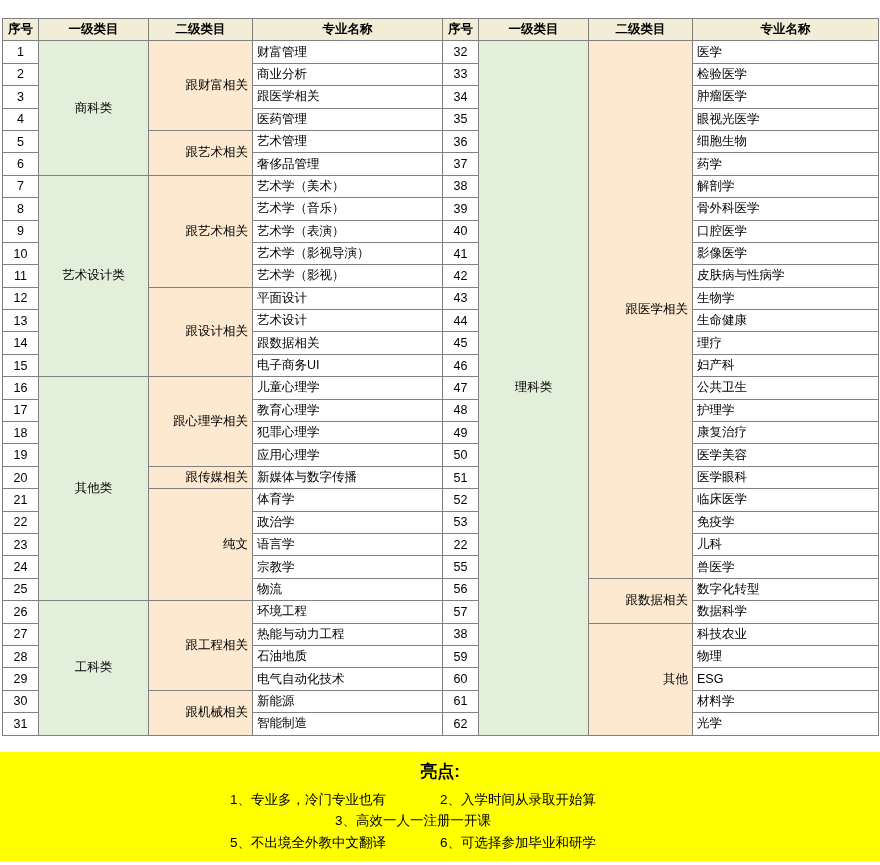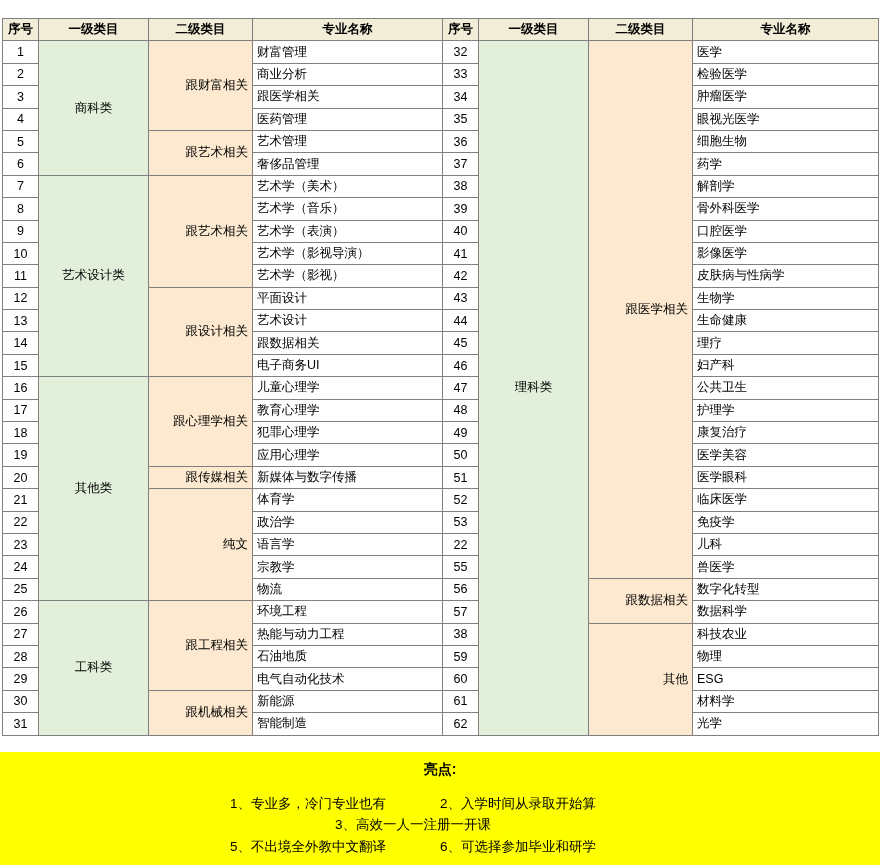--- a/index.html
+++ b/index.html
@@ -99,22 +99,22 @@
   
   .footer {
     background: #ffff00;
     padding: 6px 0 8px 0;
     text-align: center;
     font-size: 13.5px;
     line-height: 1.6;
   }
   .footer .ftitle {
     font-weight: bold;
-    font-size: 14px;
-    margin-bottom: 13px;
+    font-size: 17px;
+    margin-bottom: 4px;
   }
   .footer .frow {
     display: flex;
     justify-content: center;
   }
   .footer .fcell {
     width: 210px;
     text-align: left;
     white-space: nowrap;
   }

